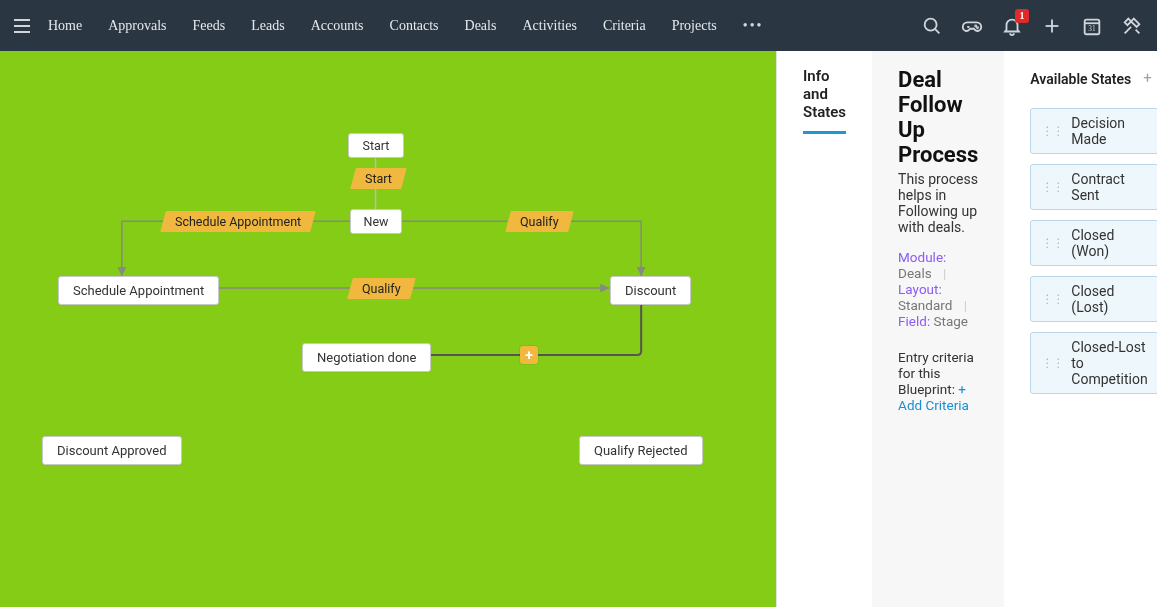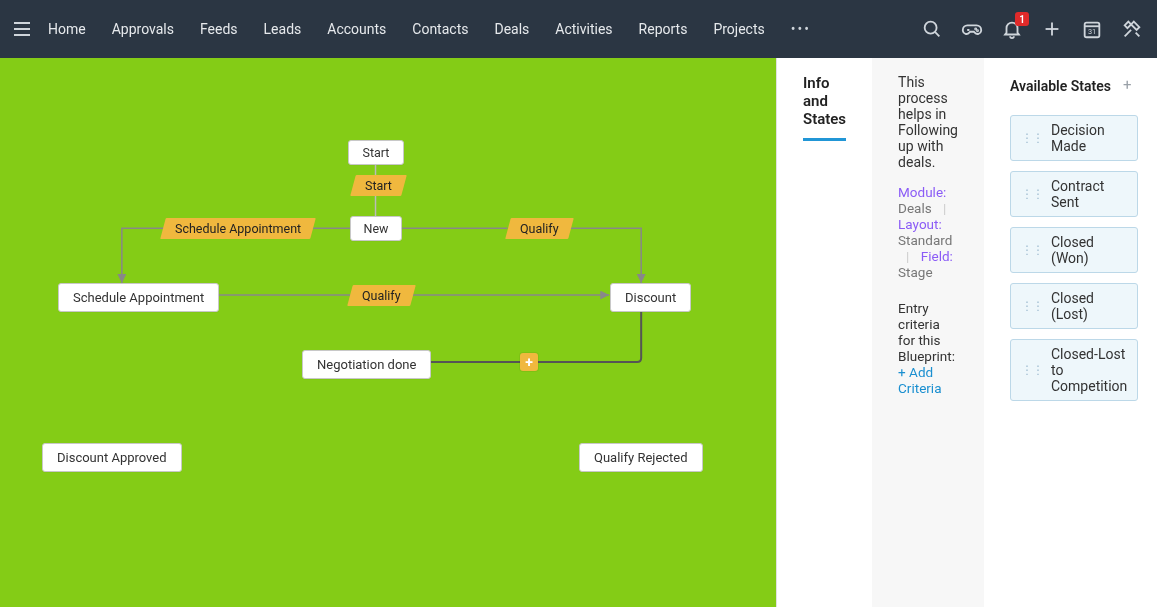--- a/index.html
+++ b/index.html
@@ -10,24 +10,25 @@
     background: #fff;
     width: 1157px;
     height: 607px;
     overflow: hidden;
   }
 
   
   .topnav {
     background: #2b3643;
     color: #e6e9ec;
-    height: 58px;
+    height: 51px;
     display: flex;
     align-items: center;
     padding: 0 14px 0 10px;
+    font-family: Liberation Serif, serif;
   }
   .hamburger {
     width: 24px; height: 24px;
     display: flex; flex-direction: column; justify-content: center; gap:4px;
     margin-right: 14px;
     cursor: pointer;
   }
   .hamburger span { display:block; height:2px; background:#cfd5db; width:16px; margin:0 auto;}
   .nav-items { display:flex; gap: 26px; flex: 0 0 auto; }
   .nav-items a {
@@ -141,21 +142,21 @@
   </div>
   <div class="nav-items">
     <a>Home</a>
     <a>Approvals</a>
     <a>Feeds</a>
     <a>Leads</a>
     <a>Accounts</a>
     <a>Contacts</a>
     <a>Deals</a>
     <a>Activities</a>
-    <a>Reports</a>
+    <a>Criteria</a>
     <a>Projects</a>
   </div>
   <div class="nav-overflow">•••</div>
   <div class="nav-spacer"></div>
   <div class="nav-icons">
     <div class="nav-icon">
       <svg viewBox="0 0 24 24" fill="none" stroke="currentColor" stroke-width="2">
           <circle cx="10.5" cy="10.5" r="6.5"></circle>
           <line x1="20" y1="20" x2="15.2" y2="15.2"></line>
         </svg>
@@ -243,20 +244,21 @@
     <div class="node" style="left:42px; top:385px;">Discount Approved</div>
     <div class="node" style="left:579px; top:385px;">Qualify Rejected</div>
   </div>
 
   <div class="sidepanel">
     <div class="tabbar">
       <div class="tab">Info and States</div>
     </div>
 
     <div class="infoblock">
+      <div class="info-title">Deal Follow Up Process</div>
       <div class="info-desc">This process helps in Following up with deals.</div>
       <div class="info-meta">
         <span class="lbl">Module:</span>
         <span class="val">Deals</span>
         <span class="sep">|</span>
         <span class="lbl">Layout:</span>
         <span class="val">Standard</span>
         <span class="sep">|</span>
         <span class="lbl">Field:</span>
         <span class="val">Stage</span>

